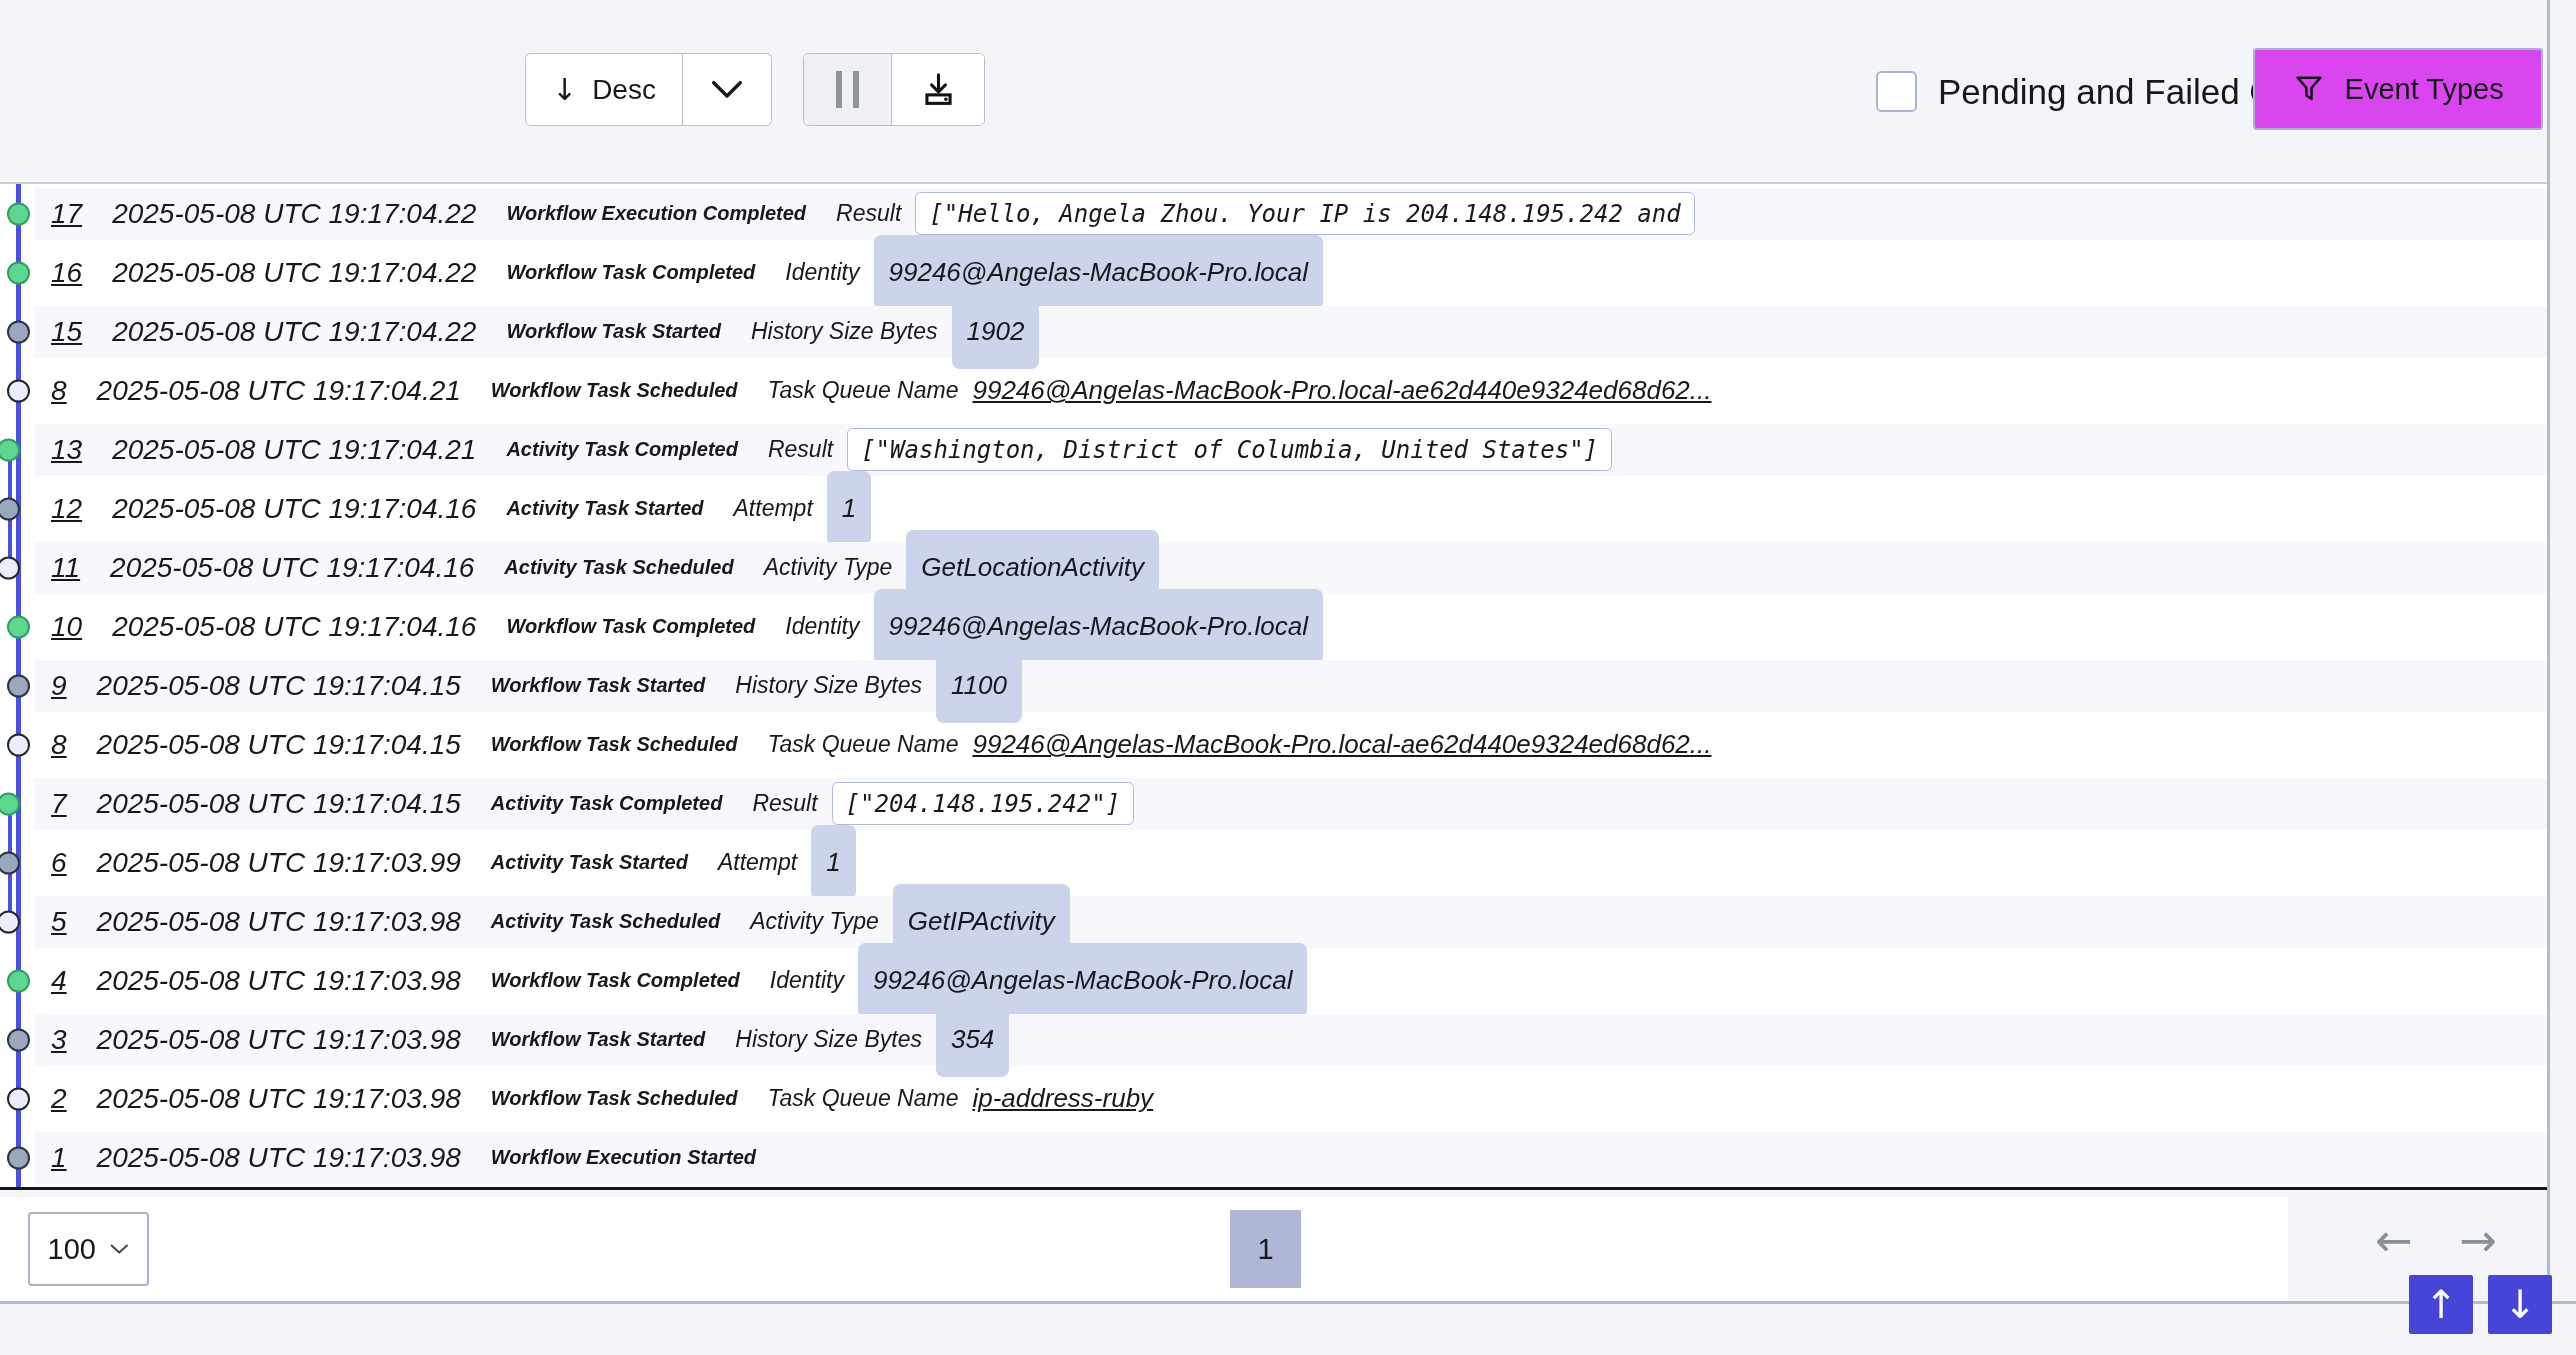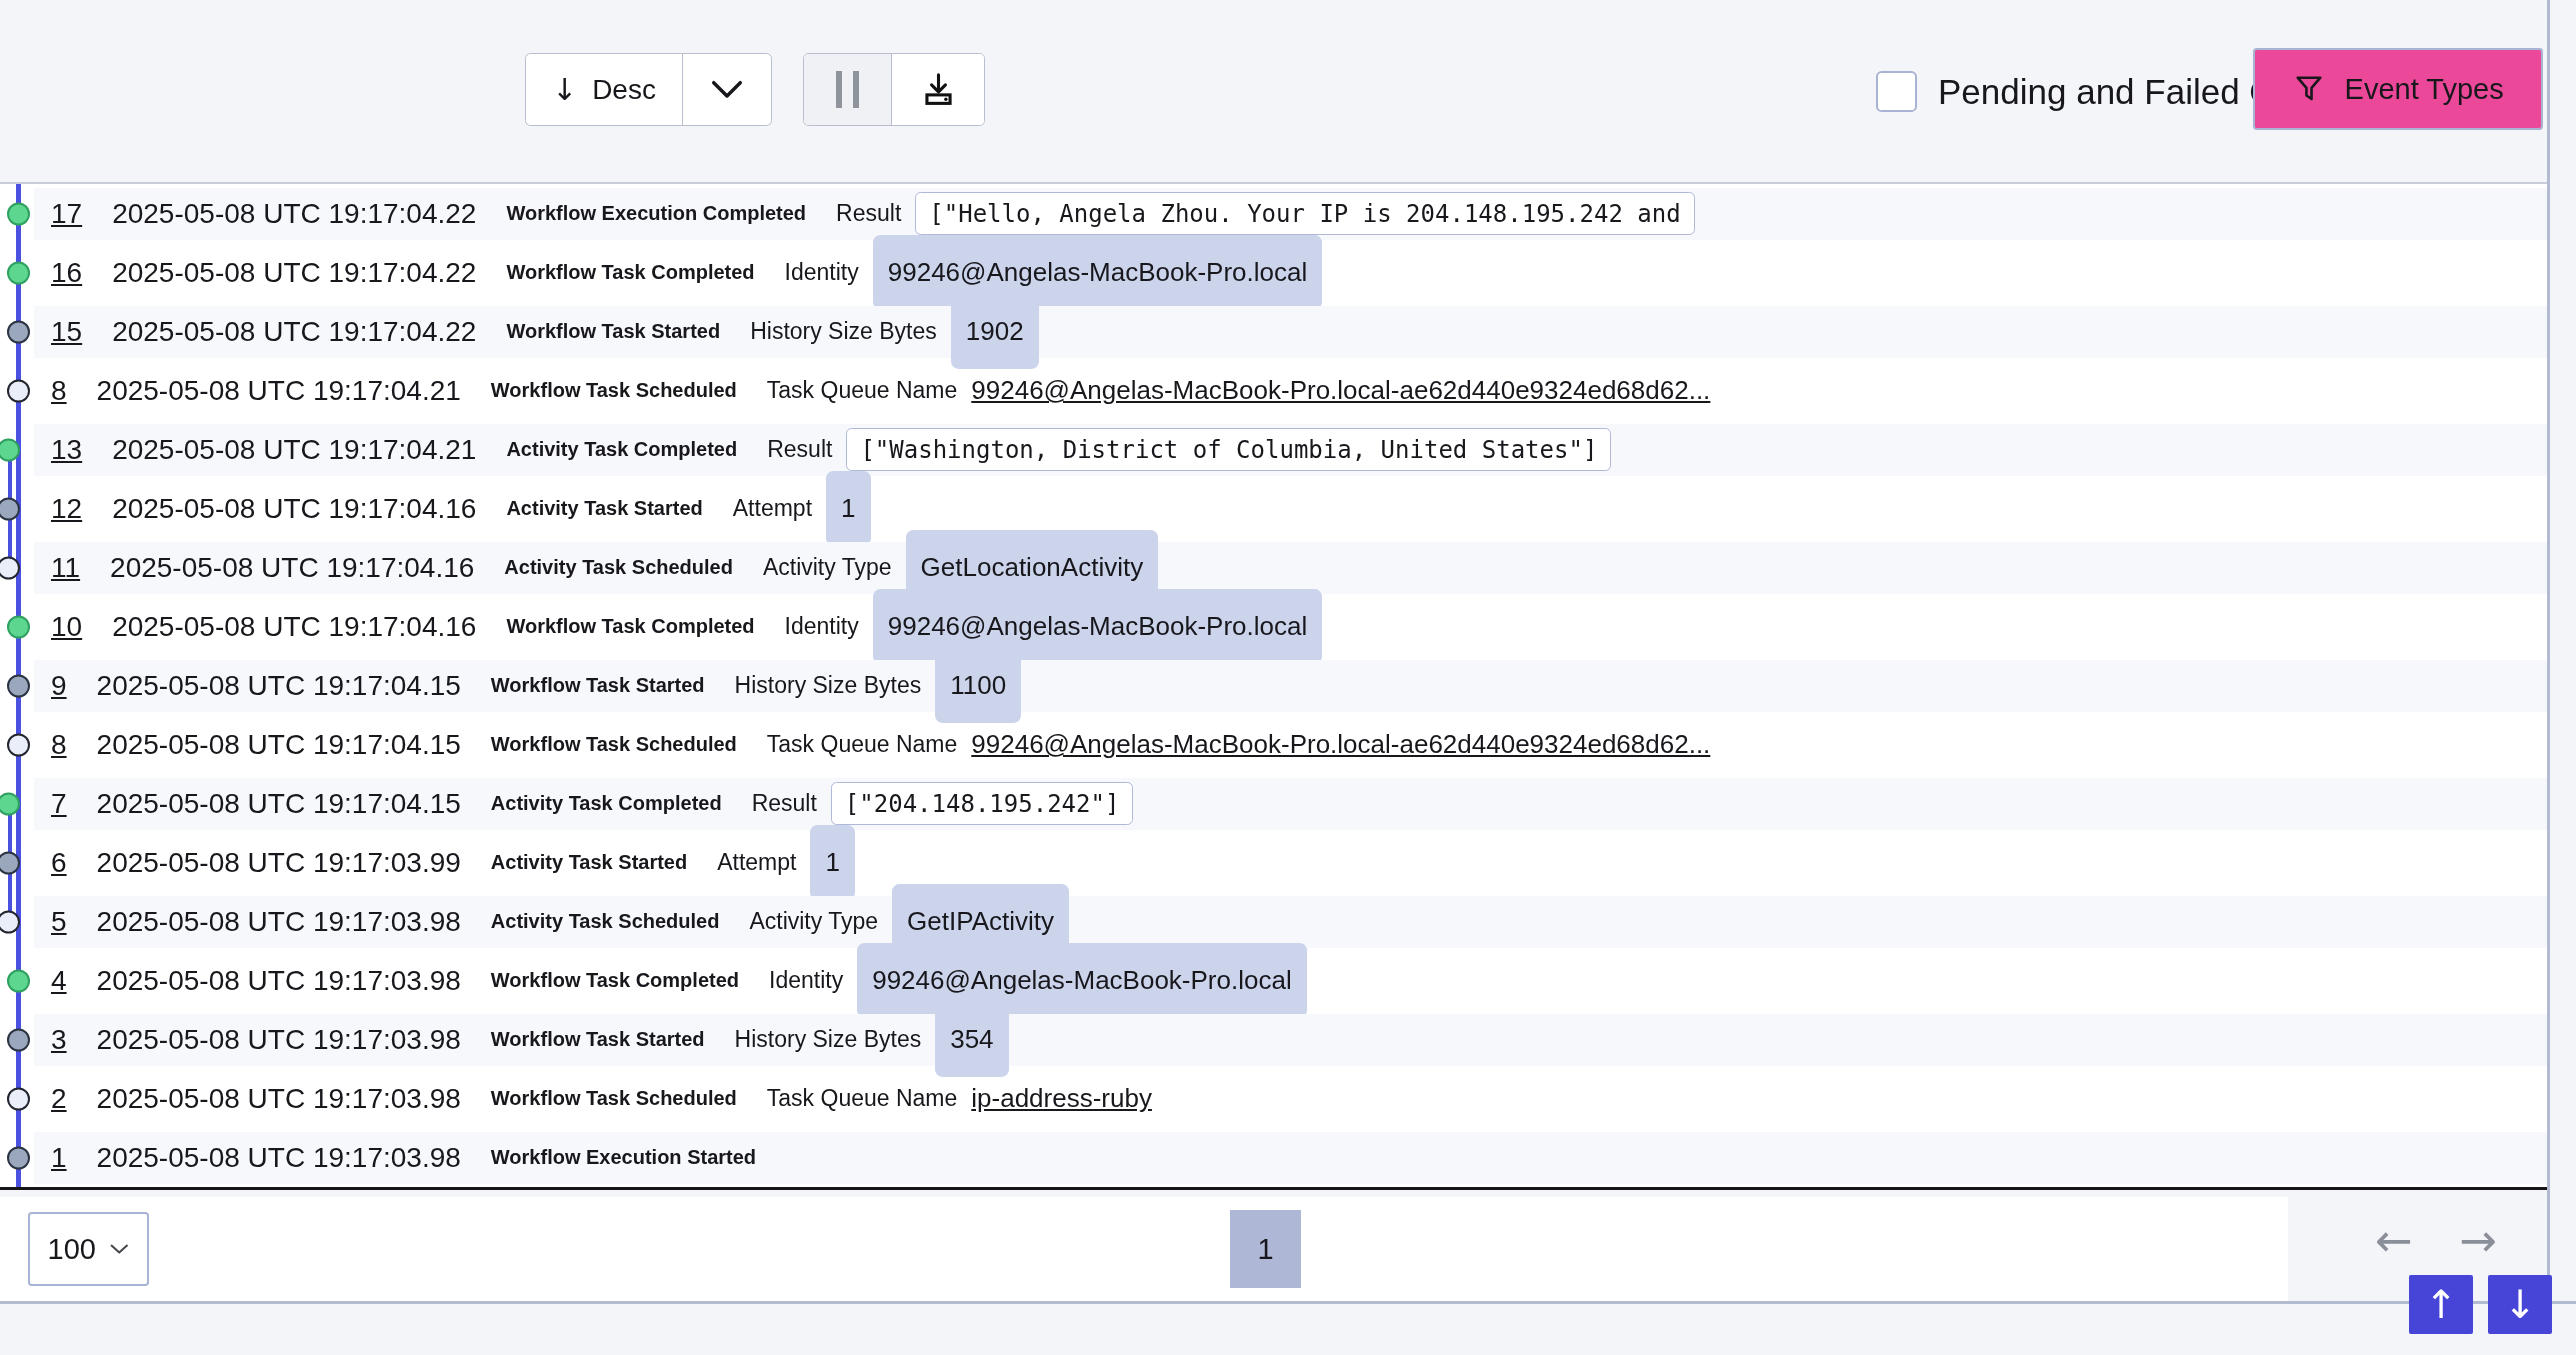--- a/index.html
+++ b/index.html
@@ -32,29 +32,29 @@
   .pause-btn { width:87px; background:#f0f1f5; display:flex; align-items:center; justify-content:center; gap:10.2px; }
   .pause-bar { width:6.5px; height:37px; background:#8f939c; }
   .download-btn { width:93px; background:#fff; border-left:1.9px solid #b6becf; display:flex; align-items:center; justify-content:center; }
   .pending-check {
     position:absolute; left:1876px; top:71px; width:41px; height:41px;
     border:2.8px solid #a9b3d4; border-radius:5.6px; background:#fff; cursor:pointer;
   }
   .pending-label { position:absolute; left:1938px; top:71px; height:41px; line-height:41px; font-size:35px; }
   .event-types-btn {
     position:absolute; left:2253px; top:48px; height:82px; padding:0 37px;
-    border:2.8px solid #a9b3d4; border-radius:3.7px; background:#ec4899;
+    border:2.8px solid #a9b3d4; border-radius:3.7px; background:#d946ef;
     display:flex; align-items:center; gap:18.6px; font-size:29px; cursor:pointer;
   }
   
   .history-table {
     position:absolute; left:0; top:182px; width:2547px; height:1008px; background:#fff;
     border-top:2.8px solid #c8cdd9; border-bottom:3.7px solid #16161a;
   }
-  .rows-wrap { position:relative; width:100%; height:100%; }
+  .rows-wrap { position:relative; width:100%; height:100%;font-style:italic; }
   .timeline-main { position:absolute; left:16px; top:0; width:4.7px; height:100%; background:#4a50e0; z-index:1; }
   .branch-line { position:absolute; left:8.4px; width:3.7px; background:#4a50e0; z-index:1; }
   .row { position:relative; height:59px; padding:3.7px 0 2.8px 0; }
   .band {
     margin-left:34px; height:100%; display:flex; align-items:center; gap:30px;
     padding-left:17px; border-radius:1.9px; cursor:pointer;
   }
   .row.zebra .band { background:#f7f8fb; }
   .event-id { font-size:28px; text-decoration:underline; color:#17171c; cursor:pointer; }
   .time { font-size:28px; white-space:nowrap; }

